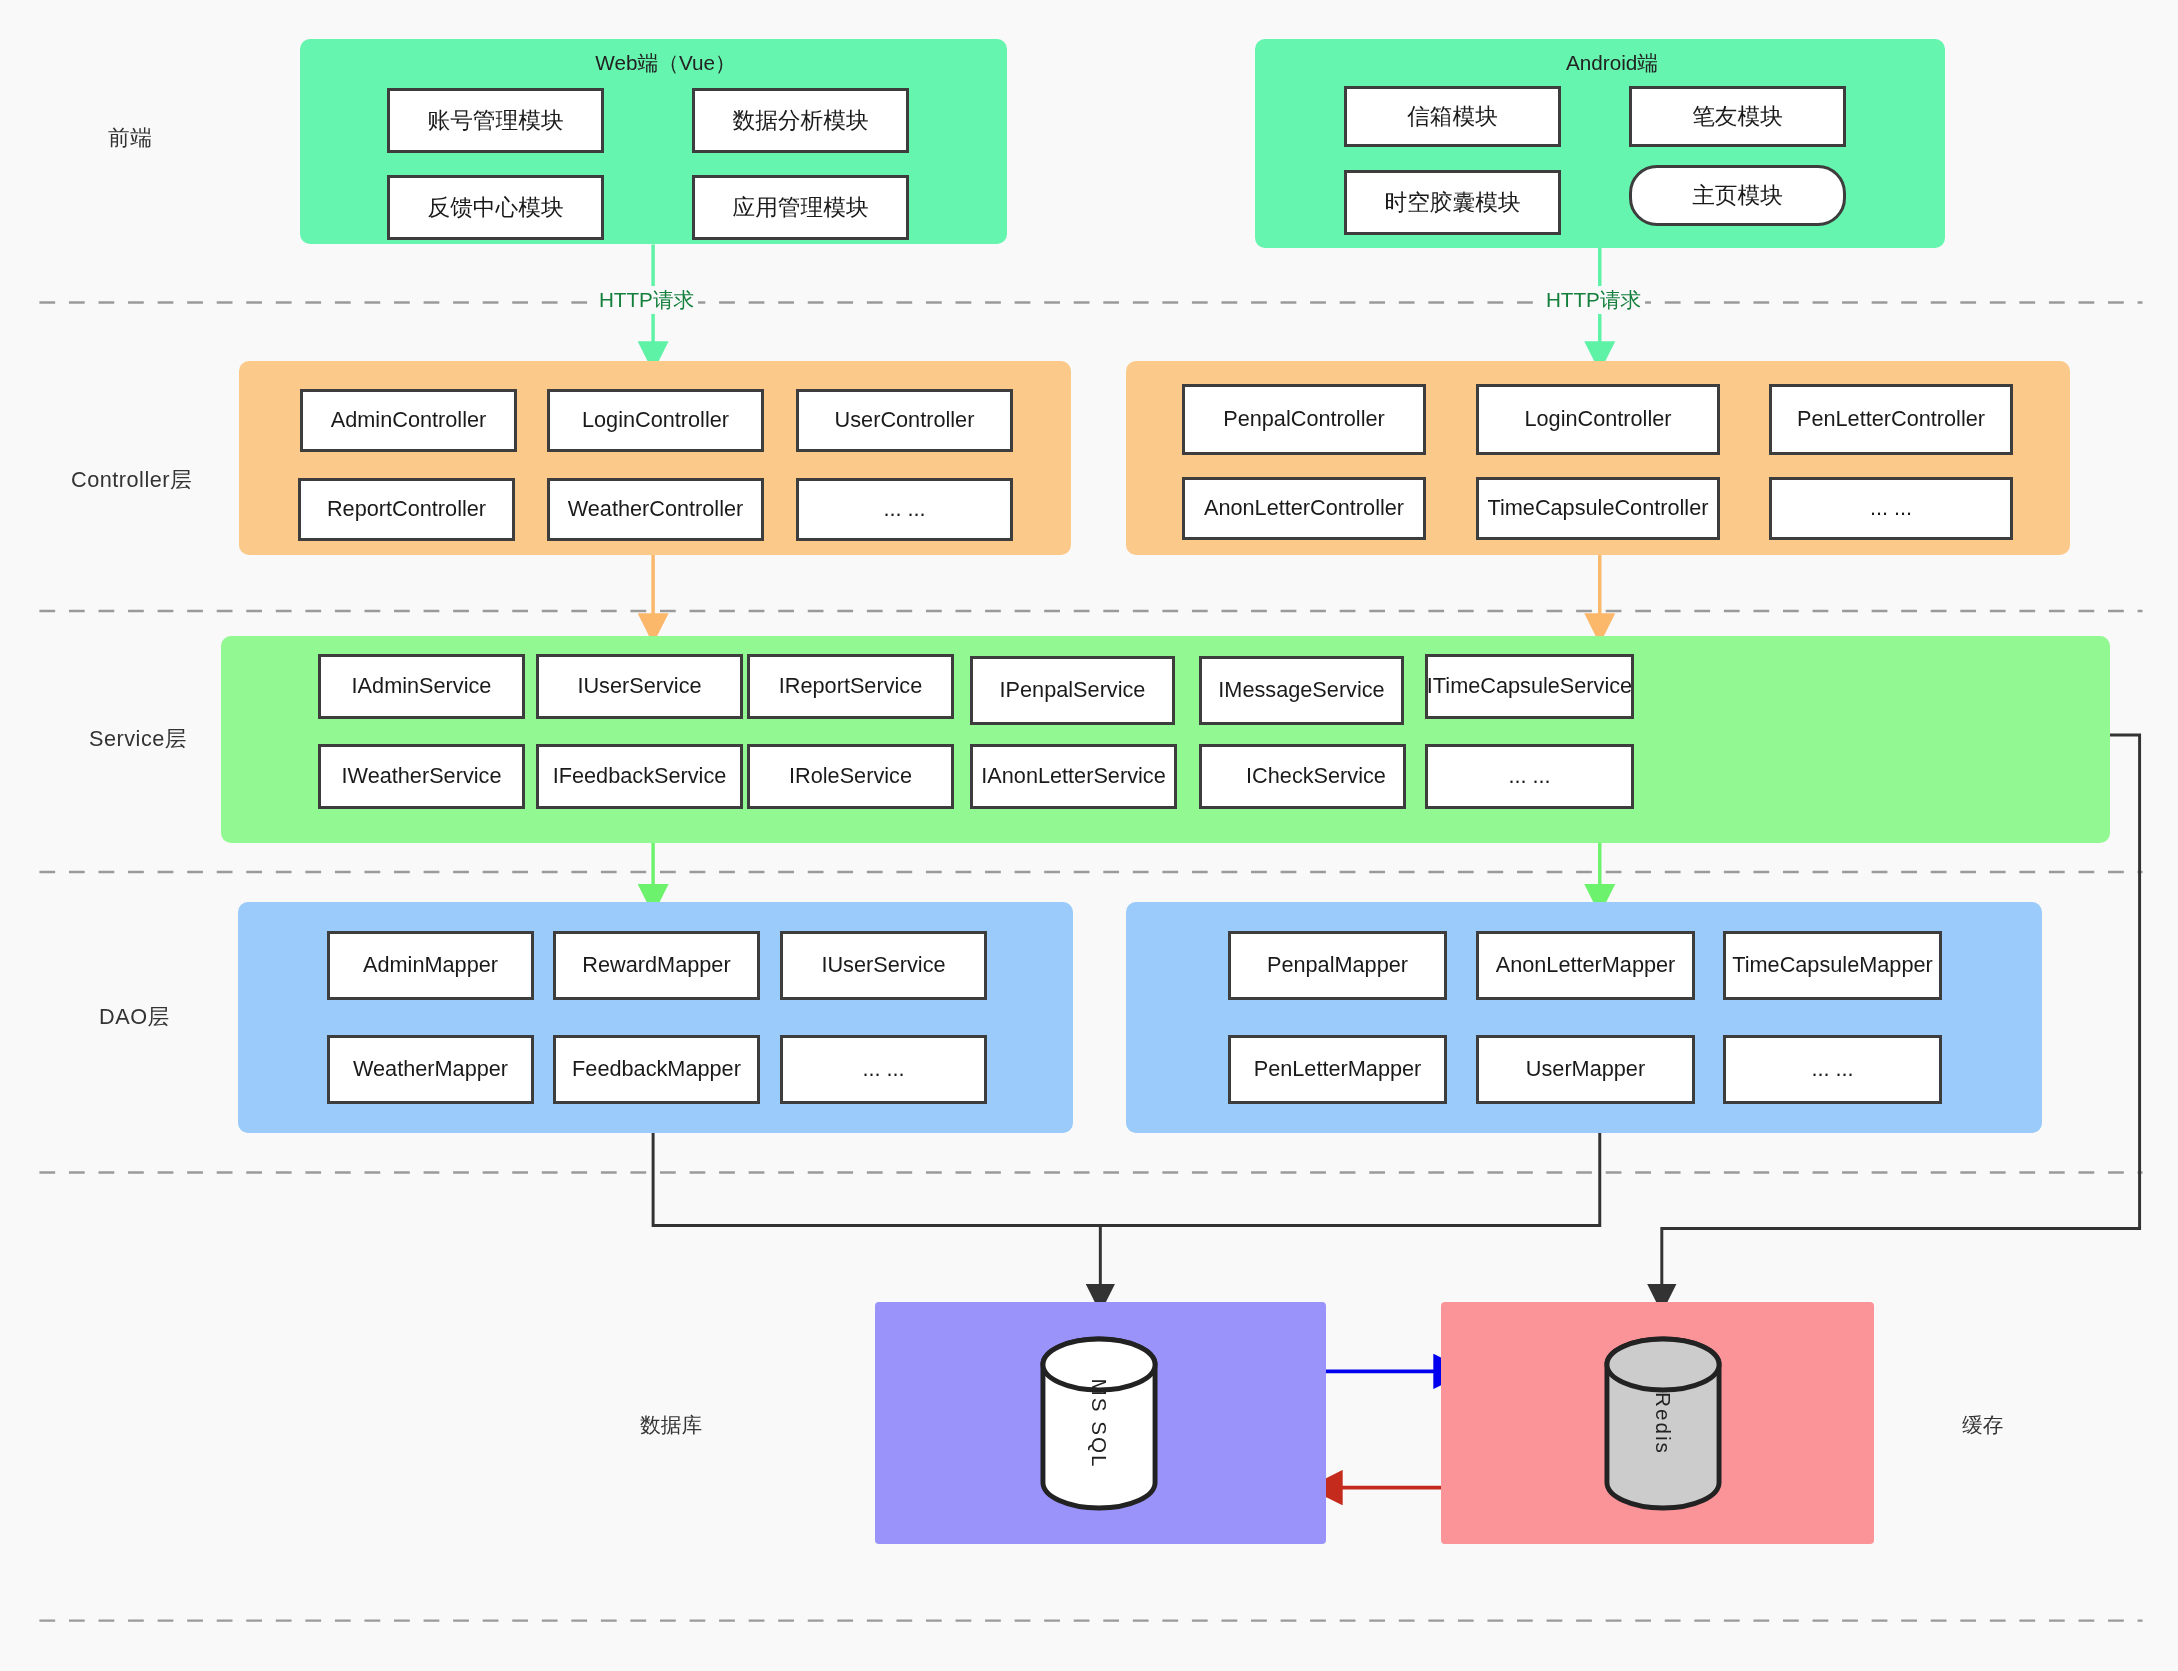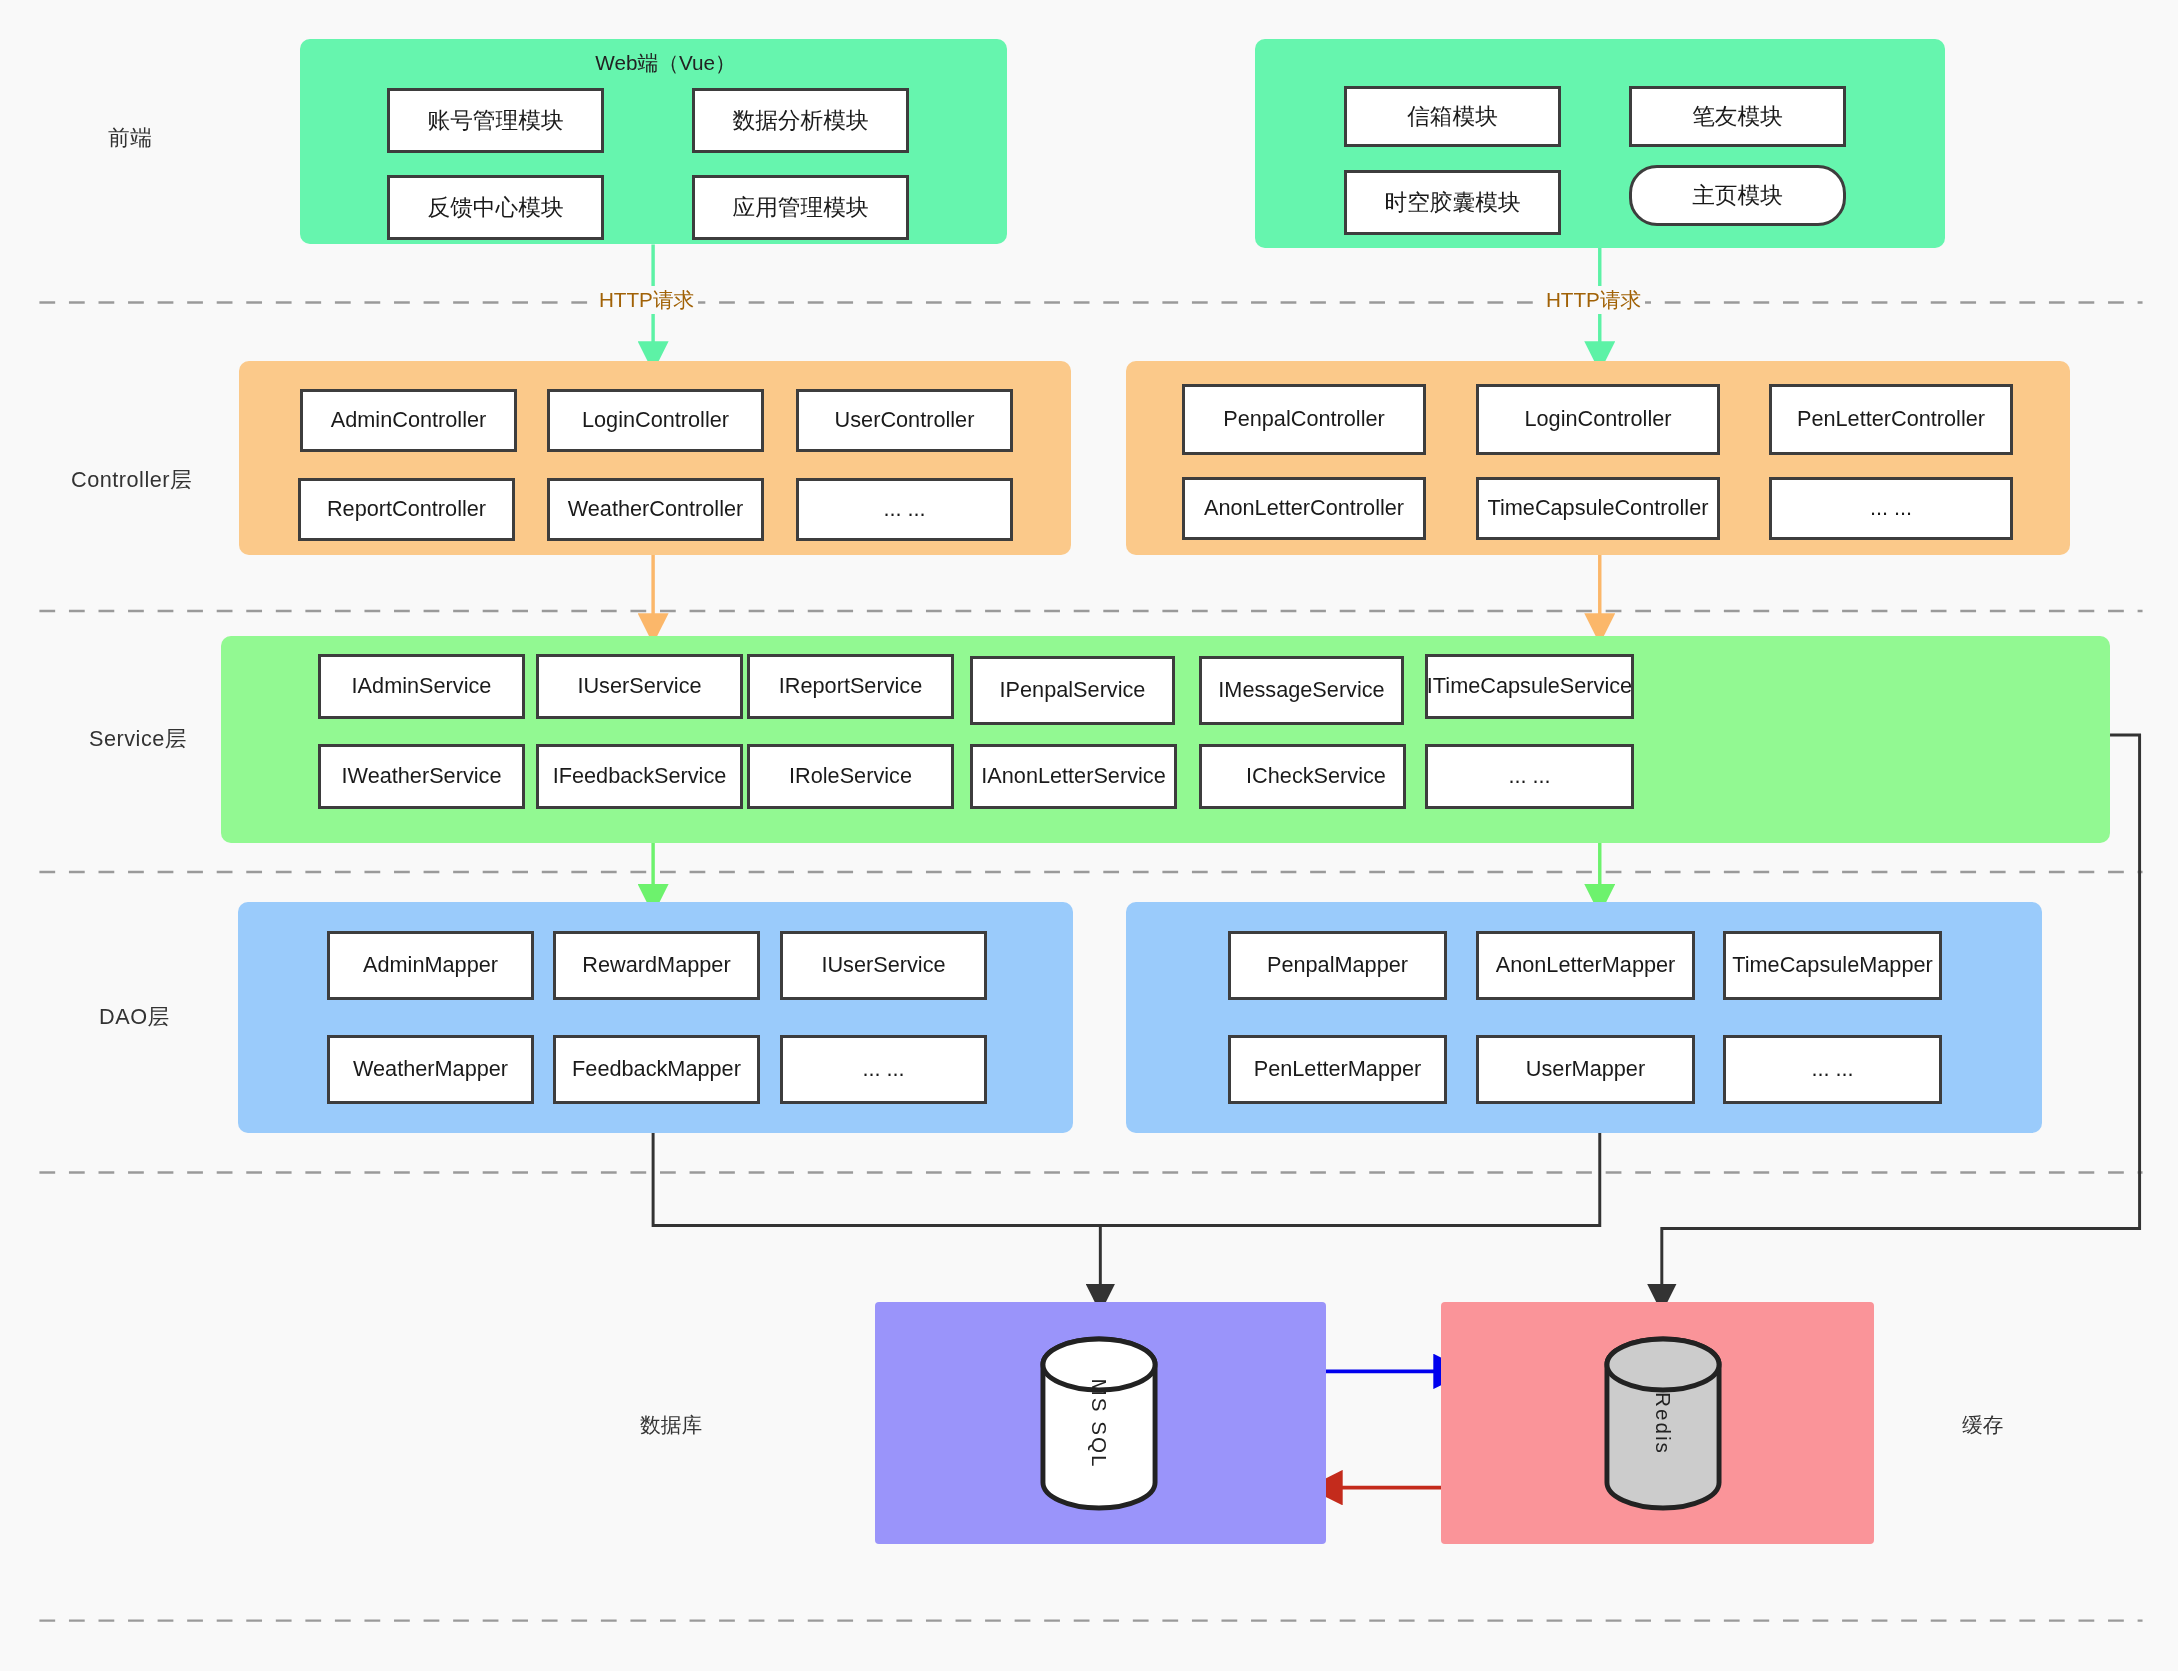--- a/index.html
+++ b/index.html
@@ -38,21 +38,21 @@
   .cyl-wrap{position:absolute;}
   .cyl-label{
     position:absolute;left:0;top:0;width:100%;height:100%;
     display:flex;align-items:center;justify-content:center;
     font-size:20.7px;color:#222;letter-spacing:2px;
     transform:rotate(90deg);white-space:nowrap;
   }
   .side-note{position:absolute;font-size:20.7px;color:#333;white-space:nowrap;}
 
   .edge-label{
-    position:absolute;font-size:20.7px;color:#a16207;background:#f9f9f9;
+    position:absolute;font-size:20.7px;color:#15803d;background:#f9f9f9;
     padding:0 3.9px;white-space:nowrap;
   }
 </style>
 </head>
 <body>
 
 <div id="stage">
 
   <svg class="svg-layer" viewBox="0 0 2211 1697" xmlns="http://www.w3.org/2000/svg">
     <defs>
@@ -122,20 +122,21 @@
 
   <div class="group" style="left:300px;top:39px;width:707px;height:205px;background:#66f5ae;">
     <div class="group-title">Web端（Vue）</div>
     <div class="gcell cn" style="left:87px;top:49px;width:217px;height:65px;">账号管理模块</div>
     <div class="gcell cn" style="left:392px;top:49px;width:217px;height:65px;">数据分析模块</div>
     <div class="gcell cn" style="left:87px;top:136px;width:217px;height:65px;">反馈中心模块</div>
     <div class="gcell cn" style="left:392px;top:136px;width:217px;height:65px;">应用管理模块</div>
   </div>
 
   <div class="group" style="left:1255px;top:39px;width:690px;height:209px;background:#66f5ae;">
+    <div class="group-title">Android端</div>
     <div class="gcell cn" style="left:89px;top:47px;width:217px;height:61px;">信箱模块</div>
     <div class="gcell cn" style="left:374px;top:47px;width:217px;height:61px;">笔友模块</div>
     <div class="gcell cn" style="left:89px;top:131px;width:217px;height:65px;">时空胶囊模块</div>
     <div class="gcell cn" style="left:374px;top:126px;width:217px;height:61px;border-radius:28px;">主页模块</div>
   </div>
 
   <div class="group" style="left:239px;top:361px;width:832px;height:194px;background:#fbc98a;">
     <div class="gcell" style="left:61px;top:27.6px;width:217px;height:63px;">AdminController</div>
     <div class="gcell" style="left:308px;top:27.6px;width:217px;height:63px;">LoginController</div>
     <div class="gcell" style="left:557px;top:27.6px;width:217px;height:63px;">UserController</div>

